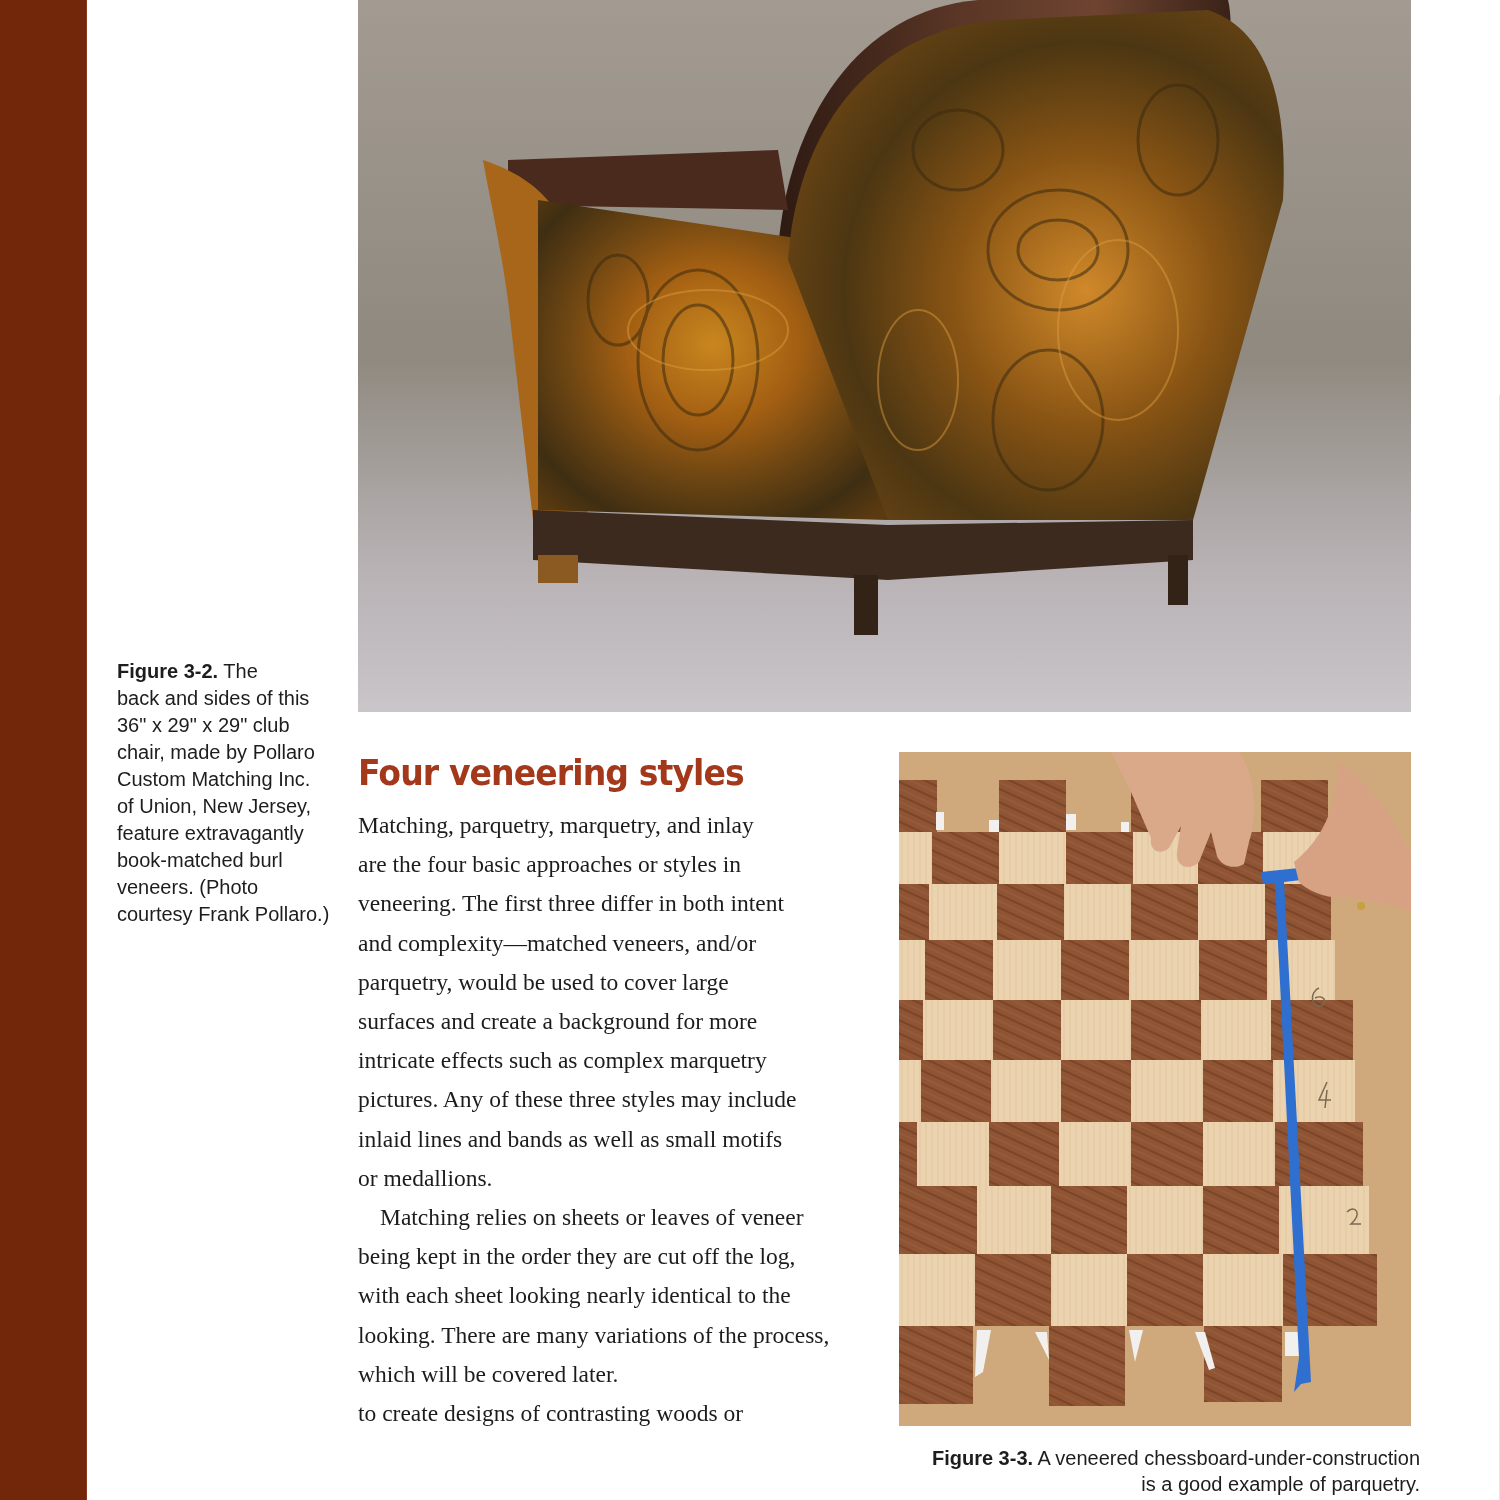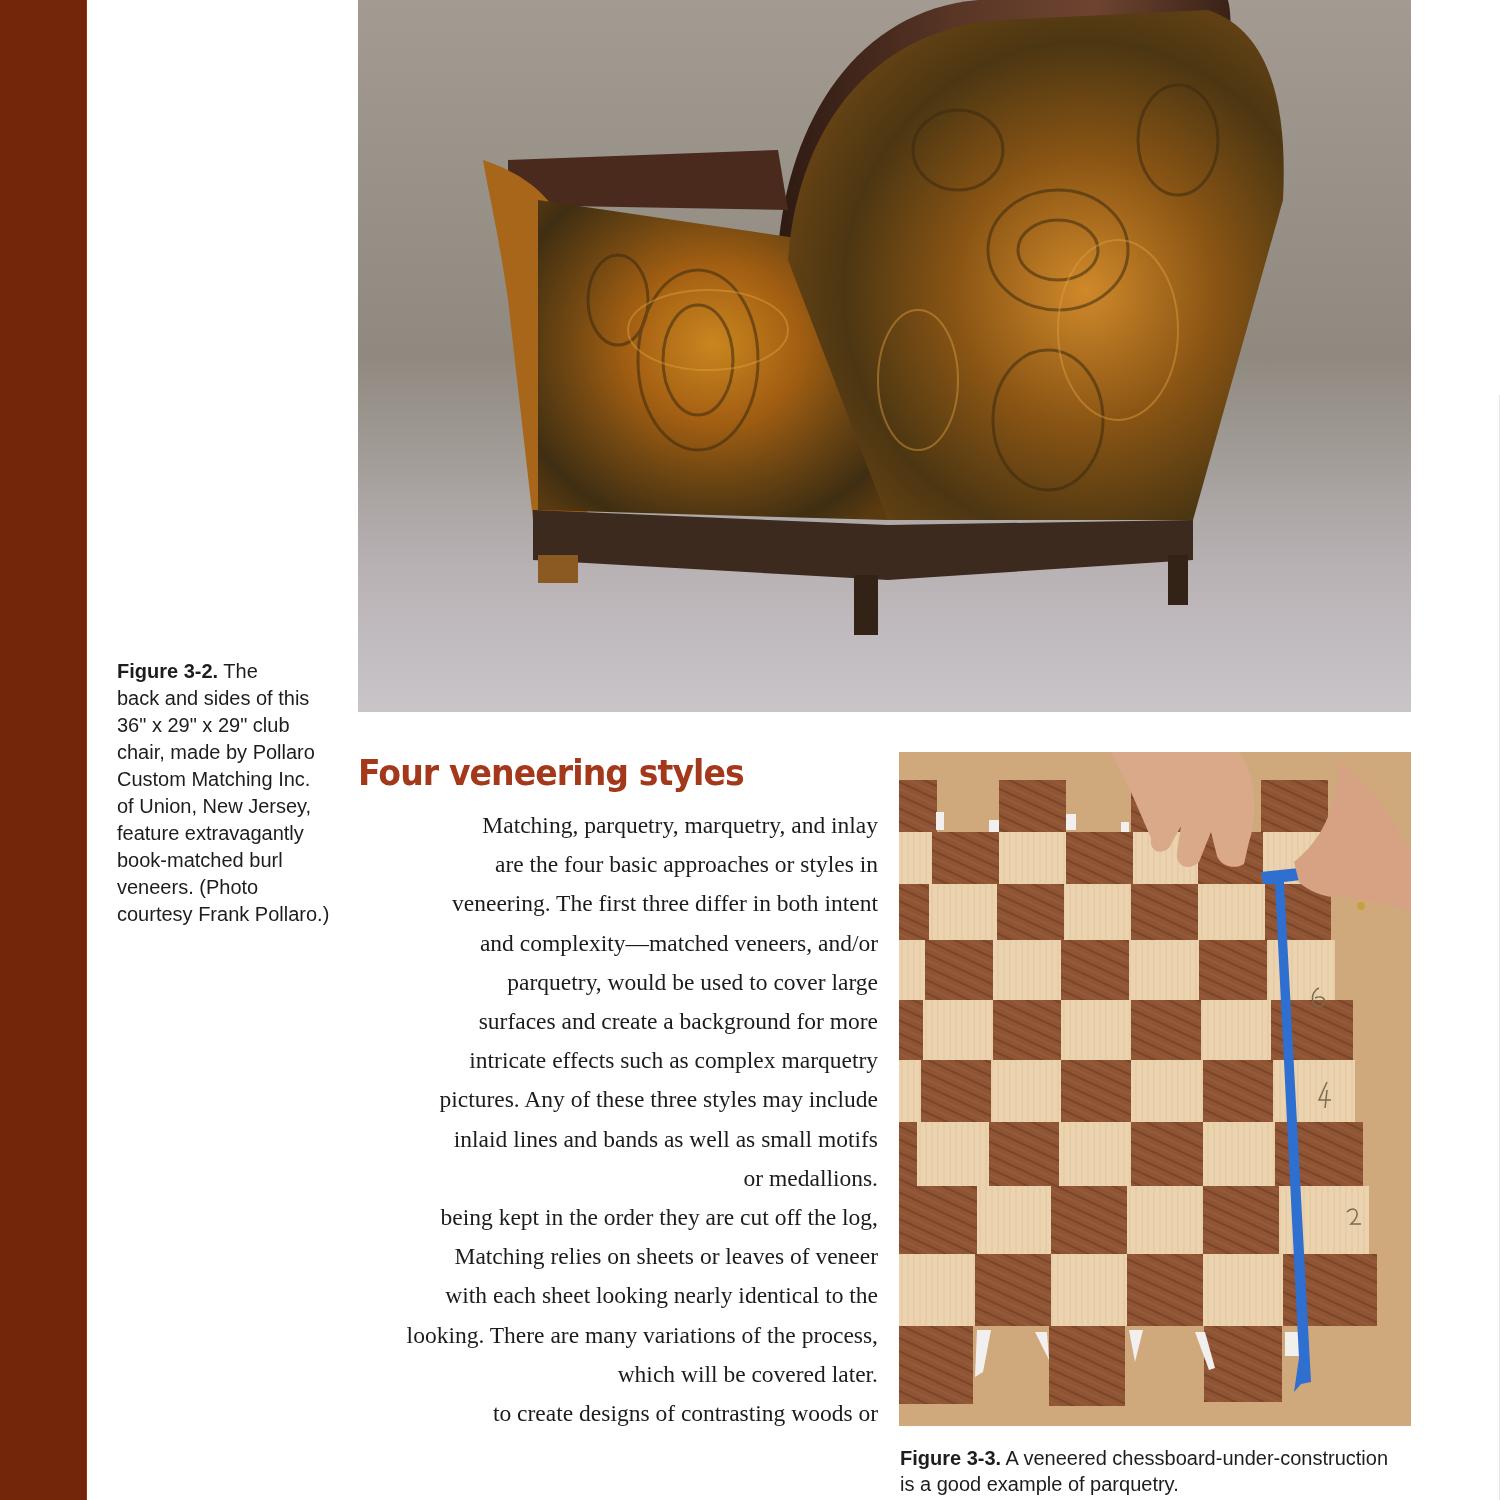--- a/index.html
+++ b/index.html
@@ -38,32 +38,33 @@
     transform: scaleX(0.92); transform-origin: left center;
     margin: 0;
   }
   
   .body-text {
     position: absolute; left: 358px; top: 806px; width: 520px;
     font-family: "Liberation Serif", serif; font-size: 23.5px; line-height: 39.2px;
     color: #1c1c1c;
   }
   .body-text p { margin: 0; }
-  .body-text .line { display: block; white-space: nowrap; text-align: right; }
+  .body-text .line { display: block; white-space: nowrap; }
   .body-text b { font-weight: bold; }
   
   .photo-chess {
     position: absolute; left: 899px; top: 752px; width: 512px; height: 674px;
     overflow: hidden; background: #cfa97c;
   }
   .photo-chess svg { position: absolute; left: 0; top: 0; }
   .caption-right {
     position: absolute; left: 900px; top: 1445px; width: 520px;
     font-family: "Liberation Sans", sans-serif; font-size: 20px; line-height: 26px;
     color: #1d1d1d;
+    text-align: right;
   }
   .caption-right .fig-label { font-weight: bold; }
   .gutter-line {
     position: absolute; left: 1499px; top: 395px; width: 1px; height: 1105px;
     background: #e6e6e6;
   }
 </style>
 </head>
 <body>
 
@@ -158,22 +159,22 @@
     <span class="line">veneering. The first three differ in both intent</span>
     <span class="line">and complexity—matched veneers, and/or</span>
     <span class="line">parquetry, would be used to cover large</span>
     <span class="line">surfaces and create a background for more</span>
     <span class="line">intricate effects such as complex marquetry</span>
     <span class="line">pictures. Any of these three styles may include</span>
     <span class="line">inlaid lines and bands as well as small motifs</span>
     <span class="line">or medallions.</span>
   </p>
   <p>
+    <span class="line" style="padding-left:22px">Matching relies on sheets or leaves of veneer</span>
     <span class="line">being kept in the order they are cut off the log,</span>
-    <span class="line" style="padding-left:22px">Matching relies on sheets or leaves of veneer</span>
     <span class="line">with each sheet looking nearly identical to the</span>
     <span class="line">looking. There are many variations of the process,</span>
     <span class="line">which will be covered later.</span>
   </p>
   <p>
     <span class="line">to create designs of contrasting woods or</span>
   </p>
 </div>
 
 <div class="photo-chess" title="Hands taping a veneered chessboard under construction">

